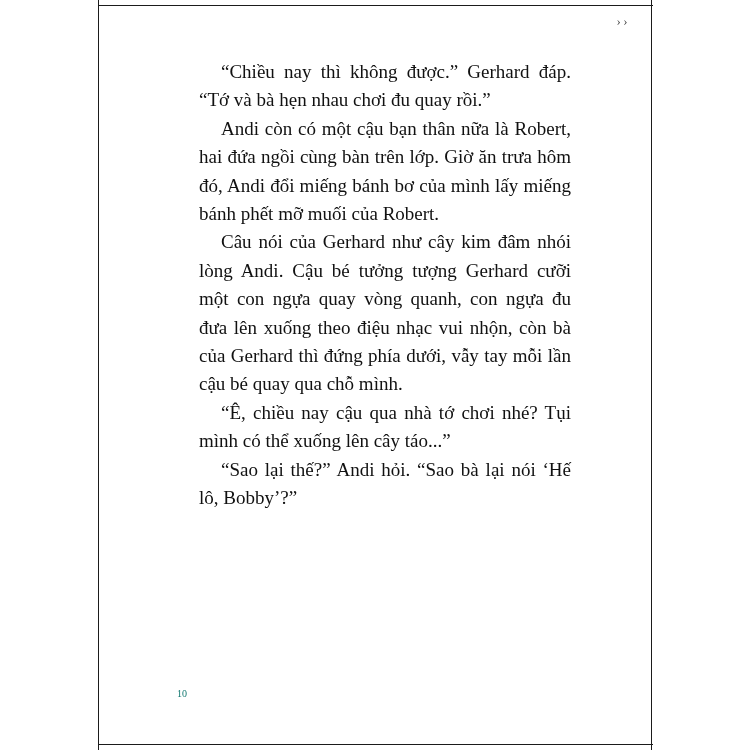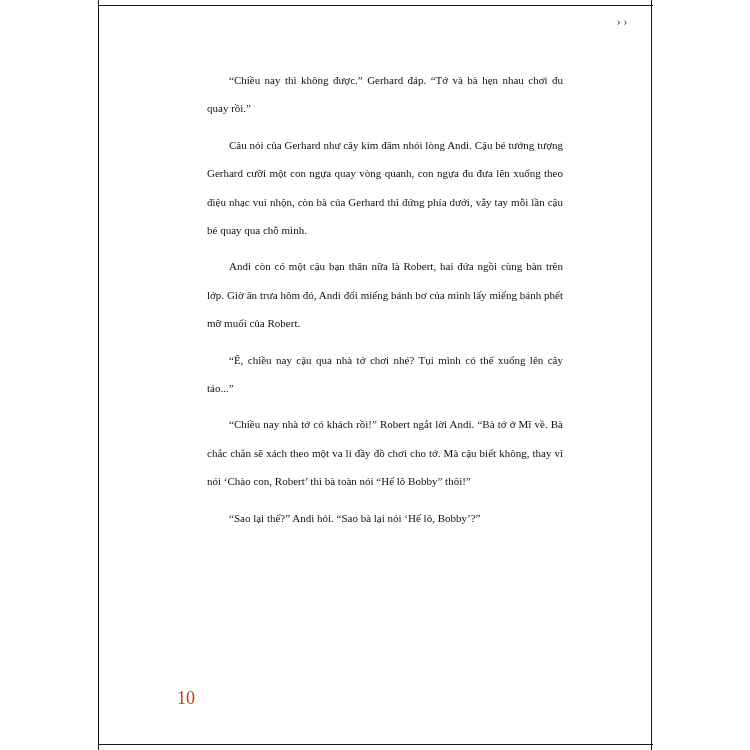--- a/index.html
+++ b/index.html
@@ -60,52 +60,51 @@
     text-align: right;
     opacity: 0.85;
   }
   .text-column {
     position: absolute;
     left: 100px;
     top: 58px;
     width: 372px;
   }
   p.body-par {
-    margin: 8px;
-    font-size: 11px;
+    margin: 0;
+    font-size: 19px;
     line-height: 28.4px;
     color: #111111;
     text-align: justify;
     text-indent: 22px;
     font-family: "Liberation Serif", serif;
     hyphens: none;
   }
   .folio {
     position: absolute;
     left: 78px;
     top: 688px;
-    font-size: 18px;
-    color: #c2410c;
+    font-size: 10px;
+    color: #0f766e;
     font-family: "Liberation Serif", serif;
   }
 </style>
 </head>
 <body>
 
 <div class="page-wrap">
   <div class="page-sheet">
 
     <div class="corner-mark">›
 ›</div>
 
     <div class="text-column">
       <p class="body-par">“Chiều nay thì không được.” Gerhard đáp. “Tớ và bà hẹn nhau chơi đu quay rồi.”</p>
+      <p class="body-par">Andi còn có một cậu bạn thân nữa là Robert, hai đứa ngồi cùng bàn trên lớp. Giờ ăn trưa hôm đó, Andi đổi miếng bánh bơ của mình lấy miếng bánh phết mỡ muối của Robert.</p>
       <p class="body-par">Câu nói của Gerhard như cây kim đâm nhói lòng Andi. Cậu bé tưởng tượng Gerhard cưỡi một con ngựa quay vòng quanh, con ngựa đu đưa lên xuống theo điệu nhạc vui nhộn, còn bà của Gerhard thì đứng phía dưới, vẫy tay mỗi lần cậu bé quay qua chỗ mình.</p>
-      <p class="body-par">Andi còn có một cậu bạn thân nữa là Robert, hai đứa ngồi cùng bàn trên lớp. Giờ ăn trưa hôm đó, Andi đổi miếng bánh bơ của mình lấy miếng bánh phết mỡ muối của Robert.</p>
       <p class="body-par">“Ê, chiều nay cậu qua nhà tớ chơi nhé? Tụi mình có thể xuống lên cây táo...”</p>
-      <p class="body-par">“Chiều nay nhà tớ có khách rồi!” Robert ngắt lời Andi. “Bà tớ ở Mĩ về. Bà chắc chắn sẽ xách theo một va li đầy đồ chơi cho tớ. Mà cậu biết không, thay vì nói ‘Chào con, Robert’ thì bà toàn nói “Hế lô Bobby” thôi!”</p>
       <p class="body-par">“Sao lại thế?” Andi hỏi. “Sao bà lại nói ‘Hế lô, Bobby’?”</p>
     </div>
 
     <div class="folio">10</div>
 
   </div>
 </div>
 
 </body></html>

